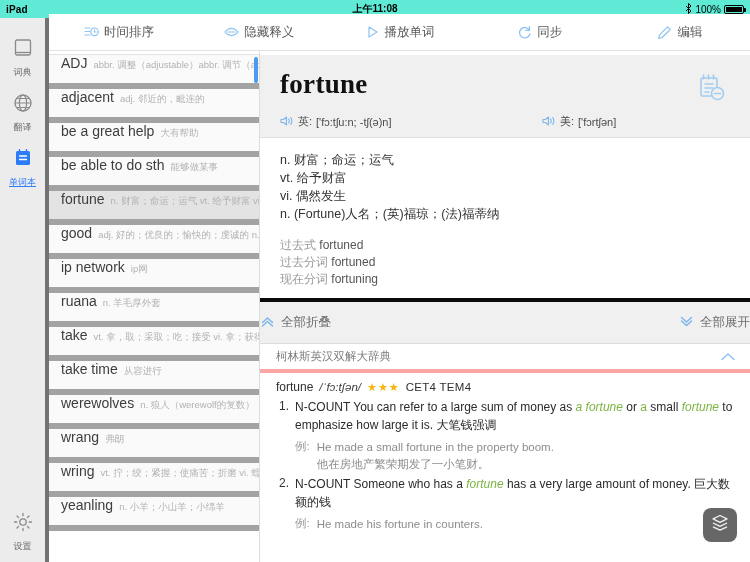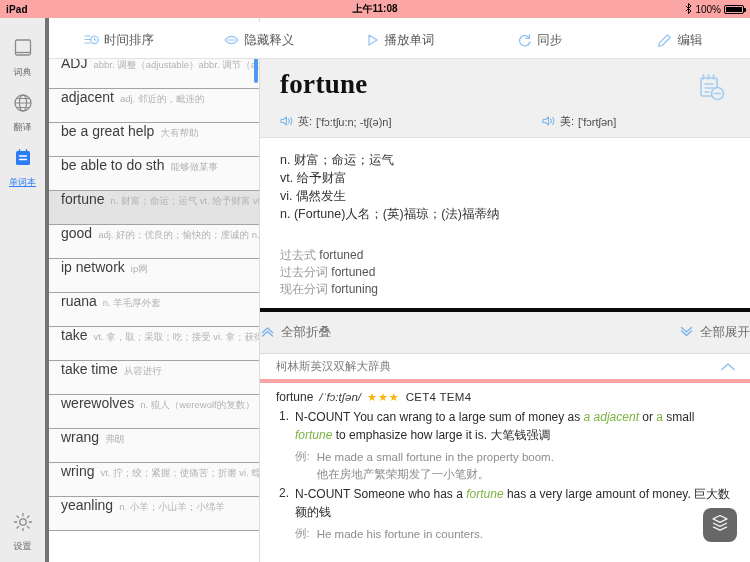--- a/index.html
+++ b/index.html
@@ -7,21 +7,21 @@
     width: 750px; height: 562px;
     font-family: "Liberation Sans", "DejaVu Sans", sans-serif;
     background: #ffffff;
     overflow: hidden;
   }
   .screen { position: relative; width: 750px; height: 562px; display: flex; flex-direction: column; }
 
   
   .statusbar {
     height: 18px; flex: 0 0 18px;
-    background: #fca5a5;
+    background: #5eead4;
     display: flex; align-items: center;
     font-size: 10px; color: #000;
     padding: 0 6px;
     position: relative;
   }
   .status-left { font-weight: bold; font-size: 10px; letter-spacing: .2px; }
   .status-center {
     position: absolute; left: 0; right: 0; text-align: center;
     font-size: 10px; font-weight: bold;
   }
@@ -66,21 +66,21 @@
     background: #fafafa;
     display: flex; flex-direction: column;
     position: relative;
     border-right: 1px solid #dcdcdc;
   }
   .toolbar-spacer { height: 37px; flex: 0 0 37px; background: #fff; border-bottom: 1px solid #e2e2e2; }
   .wordlist { flex: 1; overflow: hidden; position: relative; }
   .wrow {
     height: 34px; display: flex; align-items: baseline; gap: 6px;
     padding: 0 0 0 12px; white-space: nowrap; overflow: hidden;
-    border-bottom: 1px solid #a3a3a3;
+    border-bottom: 6px solid #a3a3a3;
     cursor: pointer;
   }
   .wrow.selected { background: #e3e3e3; }
   .wword { font-size: 14px; color: #3d3d3d; }
   .wdef { font-size: 9.5px; color: #b2b2b2; }
   .list-scrollbar {
     position: absolute; right: 1px; top: 2px;
     width: 4px; height: 26px; background: #4d9bf0; border-radius: 2px;
   }
   .list-tail { height: 60px; background: #fff; }
@@ -89,21 +89,21 @@
   .detail { flex: 1; min-width: 0; display: flex; flex-direction: column; background: #fff; position: relative; }
   .tb-item {
     display: flex; align-items: center; gap: 5px;
     color: #585858; font-size: 12.5px; cursor: pointer;
     justify-content: center;
   }
   .tb-icon { display: inline-flex; width: 15px; height: 15px; align-items: center; justify-content: center; }
 
   
   .toolbar-abs {
-    position: absolute; left: 49px; right: 0; top: 22px; height: 37px;
+    position: absolute; left: 49px; right: 0; top: 14px; height: 37px;
     background: #fff; border-bottom: 1px solid #e2e2e2;
     display: flex; align-items: center; z-index: 5;
   }
   .toolbar-abs .tb-item { flex: 1; }
 
   .word-header {
     background: #f0f0f0;
     padding: 14px 20px 8px 20px;
     position: relative;
     border-bottom: 1px solid #e0e0e0;
@@ -115,21 +115,21 @@
   .phon-row { display: flex; margin-top: 14px; font-size: 11px; color: #4a4a4a; }
   .phon { display: flex; align-items: center; gap: 4px; }
   .phon.uk { width: 262px; }
   .notebook-btn { position: absolute; right: 22px; top: 16px; cursor: pointer; }
 
   .senses {
     padding: 13px 20px 10px 20px;
     border-bottom: 4px solid #0b0b0b;
   }
   .sense-line { font-size: 12.5px; color: #333; line-height: 18px; }
-  .forms { margin-top: 24px; }
+  .forms { margin-top: 14px; }
   .form-line { font-size: 12px; line-height: 17px; color: #555; }
   .form-key { color: #9a9a9a; }
 
   .collapse-bar {
     background: #f0f0f0; height: 42px;
     display: flex; align-items: center; justify-content: space-between; gap: 48px;
     border-bottom: 1px solid #dcdcdc;
   }
   .cb-item { display: flex; align-items: center; gap: 6px; font-size: 12.5px; color: #6d6d6d; cursor: pointer; }
 
@@ -382,21 +382,21 @@
       <div class="dict-body">
         <div class="entry-head">
           <span>fortune</span>
           <span class="entry-ipa">/ˈfɔ:tʃən/</span>
           <span class="stars">★★★</span>
           <span class="tags">CET4 TEM4</span>
         </div>
         <div id="defs-host">
             <div class="def-item">
               <span class="def-num">1.</span>
-              <div class="def-text"><span>N-COUNT </span><span>You can wrang to a large sum of money as </span><span class="hl">a adjacent</span><span> or </span><span class="hl-plain">a</span><span> small </span><span class="hl">fortune</span><span> to emphasize how large it is. 大笔钱强调</span></div>
+              <div class="def-text"><span>N-COUNT </span><span>You can refer to a large sum of money as </span><span class="hl">a fortune</span><span> or </span><span class="hl-plain">a</span><span> small </span><span class="hl">fortune</span><span> to emphasize how large it is. 大笔钱强调</span></div>
             </div>
             <div class="example">
               <span class="ex-label">例:</span>
               <div class="ex-body">
                 <div>He made a small fortune in the property boom.</div>
                 <div>他在房地产繁荣期发了一小笔财。</div>
               </div>
             </div>
             <div class="def-item">
               <span class="def-num">2.</span>

